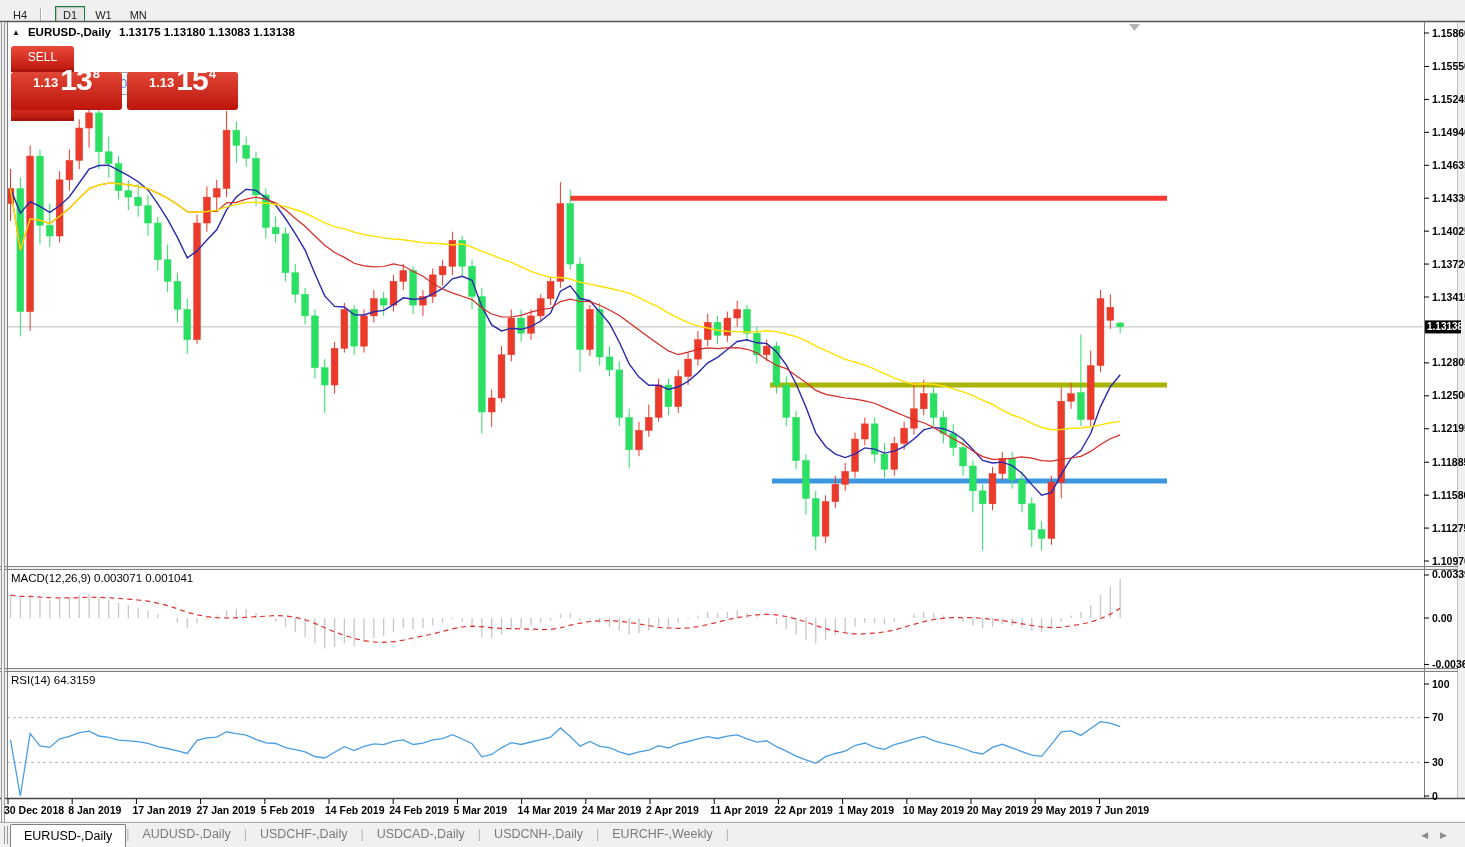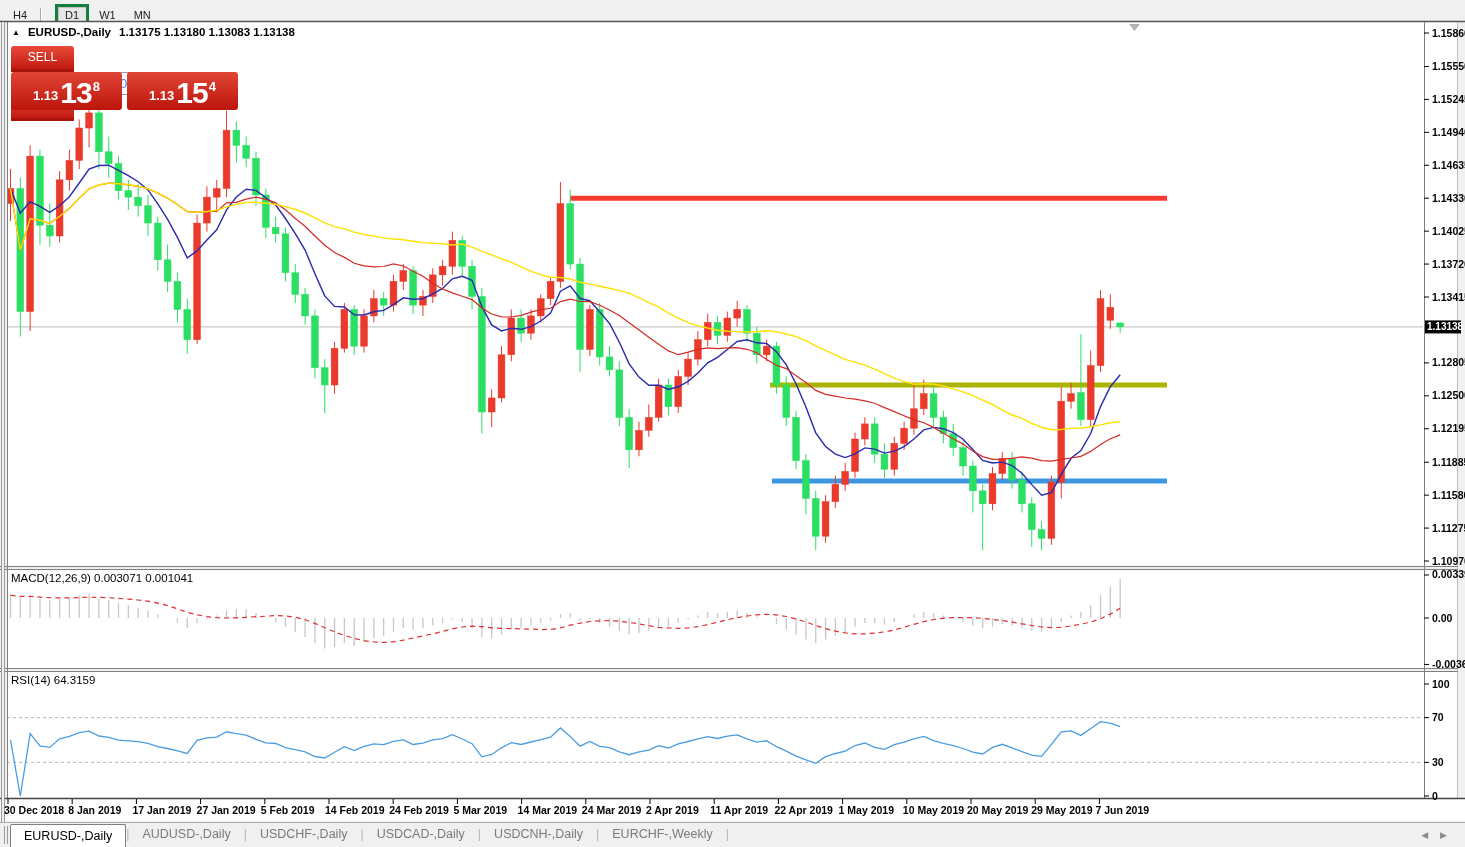--- a/index.html
+++ b/index.html
@@ -11,21 +11,21 @@
   
   .toolbar {
     position:absolute; left:0; top:0; width:1465px; height:31px;
     background:#f0f0f0; display:flex; align-items:center; padding-left:4px;
     border-bottom:1px solid #b9b9b9;
   }
   .tf-btn {
     font-size:11px; color:#222; padding:1px 7px 2px; margin:0 1px; cursor:default;
     border:1px solid transparent; line-height:14px;
   }
-  .tf-btn.active { background:#e7e7e7; border:3px solid #15803d; box-shadow:inset 1px 1px 1px rgba(0,0,0,.18);margin-left:9px; }
+  .tf-btn.active { background:#e7e7e7; border:1px solid #15803d; box-shadow:inset 1px 1px 1px rgba(0,0,0,.18);margin-left:9px; }
   .tf-sep { width:0; height:15px; border-left:1px solid #aaa; border-right:1px solid #fff; margin:0 4px; }
   
   #chart-svg { position:absolute; left:0; top:0; }
   .win-left-edge { position:absolute; left:1px; top:22px; width:4px; height:800px;
     border-left:1px solid #9a9a9a; border-right:1px solid #9a9a9a; background:#f0f0f0; }
   
   .chart-header {
     position:absolute; left:12px; top:26px; font-size:11.5px; font-weight:700;
     display:flex; gap:8px; align-items:center; z-index:5; white-space:nowrap;
   }
@@ -47,21 +47,21 @@
   .spin-btn.dn { border-right:1px solid #b6b6b6; }
   .spin-btn.up { border-left:1px solid #b6b6b6; }
   .vol-input {
     flex:1; border:none; outline:none; font:13px "Liberation Sans",sans-serif;
     text-align:center; padding-right:22px; color:#3b82f6; min-width:0;
   }
   .tp-row2 { display:flex; gap:5px; margin-top:2px; }
   .price-box {
     flex:1; height:38px; color:#fff; border-radius:3px; cursor:pointer;
     background:linear-gradient(#e04636 0%, #bd150c 100%);
-    display:flex; align-items:flex-end; justify-content:center; padding-bottom:3px; position:relative;
+    display:flex; align-items:flex-end; justify-content:center; padding-bottom:16px; position:relative;
   }
   .price-box .pfx { font-size:13px; font-weight:700; margin-right:2px; line-height:22px; }
   .price-box .big { font-size:30px; font-weight:700; line-height:28px; letter-spacing:-1px; }
   .price-box .sup { font-size:13px; font-weight:700; position:relative; top:-13px; margin-left:1px; }
   
   .pane-label { position:absolute; font-size:11.5px; color:#000; z-index:5; white-space:nowrap; }
   
   .date-strip { position:absolute; left:0; top:801px; width:1465px; height:16px; z-index:4; }
   .date-label { position:absolute; top:3px; font-size:10.5px; font-weight:700; white-space:nowrap; color:#000; }
   

